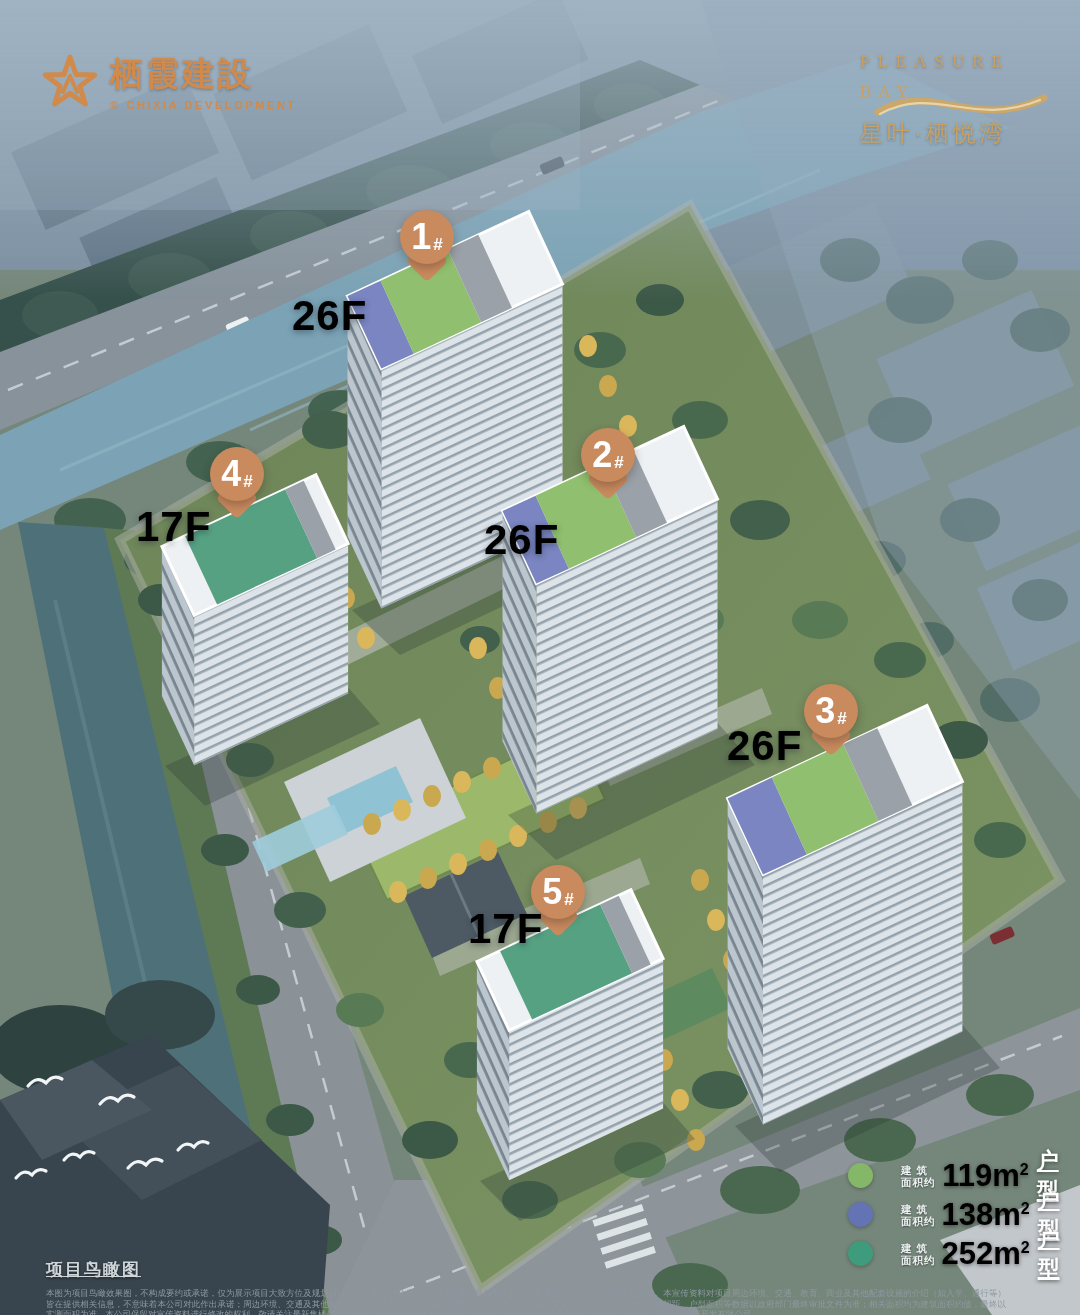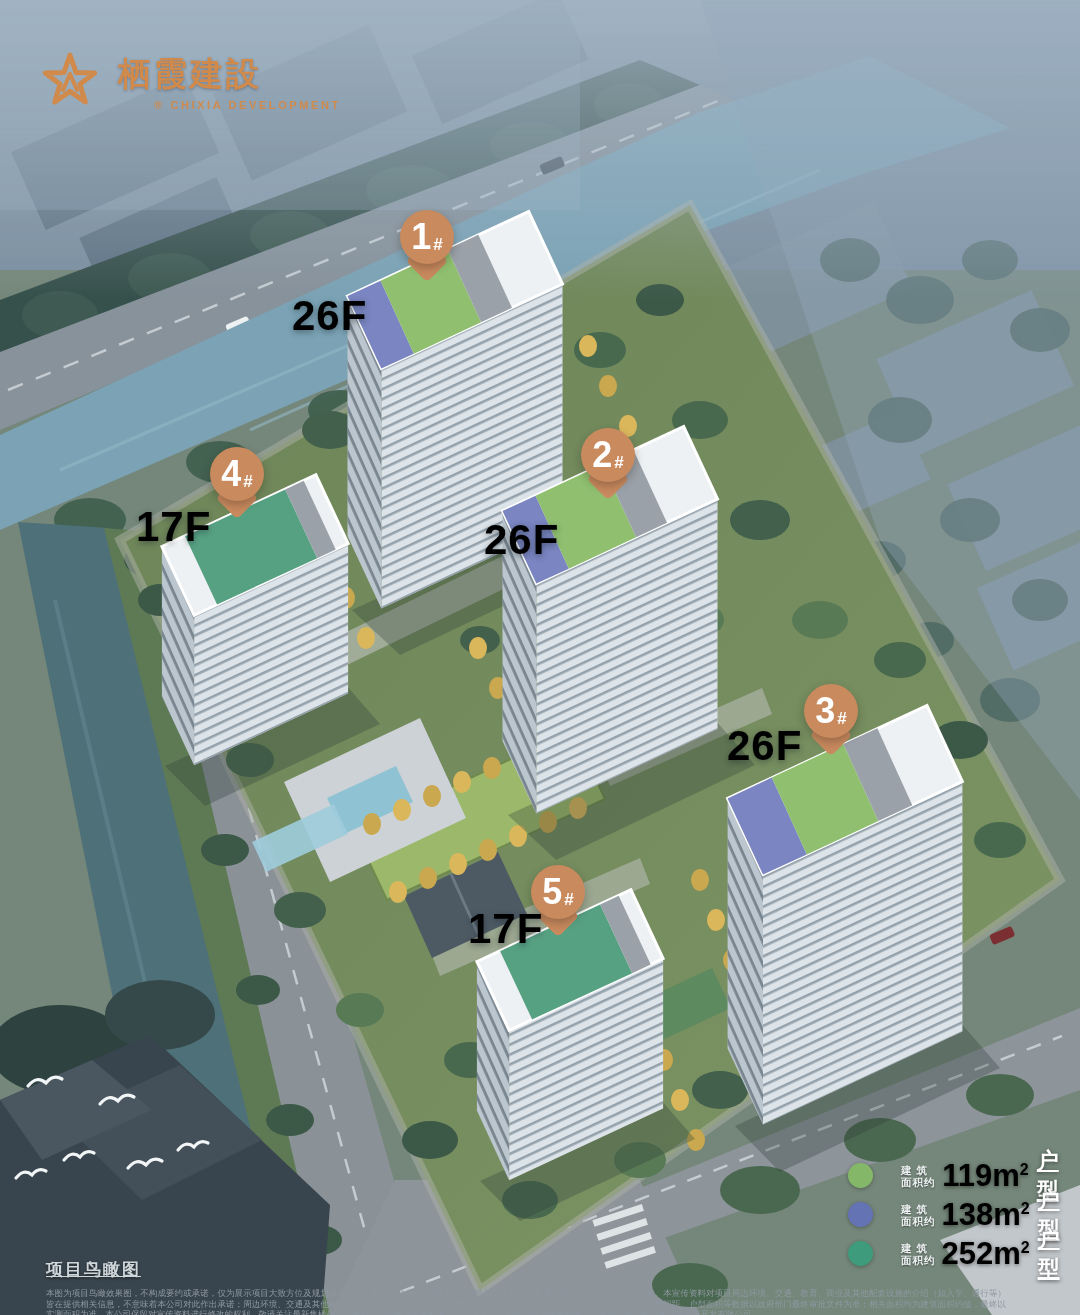--- a/index.html
+++ b/index.html
@@ -1,25 +1,25 @@
 <!DOCTYPE html>
 <html><head>
 <meta charset="utf-8">
 <style>
   html,body{margin:0;padding:0;background:#222;}
   .stage{position:relative;width:1080px;height:1315px;overflow:hidden;
          font-family:"Liberation Sans","DejaVu Sans",sans-serif;background:#75877a;}
   .scene{position:absolute;left:0;top:0;}
 
   
-  .dev-logo{position:absolute;left:42px;top:52px;display:flex;align-items:flex-start;gap:20px;}
+  .dev-logo{position:absolute;left:42px;top:52px;display:flex;align-items:center;gap:12px;}
   .dev-text{display:flex;flex-direction:column;}
   .dev-zh{font-size:33px;font-weight:800;letter-spacing:3px;color:#cf8a4c;
           text-shadow:0 1px 3px rgba(30,40,60,.35);}
-  .dev-en{margin-top:2px;font-size:11px;font-weight:700;letter-spacing:2.6px;color:#cf8a4c;margin-left:36px;}
+  .dev-en{margin-top:2px;font-size:11px;font-weight:700;letter-spacing:2.6px;color:#cf8a4c;}
   .proj-logo{position:absolute;left:860px;top:52px;width:190px;color:#c8a065;}
   .proj-en1{font-family:"Liberation Serif","DejaVu Serif",serif;font-size:17px;letter-spacing:8px;
             text-shadow:0 1px 3px rgba(30,40,60,.35);}
   .proj-en2{font-family:"Liberation Serif","DejaVu Serif",serif;font-size:17px;letter-spacing:7px;margin-top:10px;}
   .proj-swoosh{position:absolute;left:14px;top:18px;}
   .proj-zh{margin-top:16px;font-size:23px;letter-spacing:4px;white-space:nowrap;
            text-shadow:0 1px 3px rgba(30,40,60,.35);}
 
   
   .pin{position:absolute;width:64px;height:86px;z-index:6;}
@@ -360,20 +360,29 @@
     </svg>
     <div class="dev-text">
       <div class="dev-zh">栖霞建設</div>
       <div class="dev-en">
         <span>®</span>
         <span>CHIXIA DEVELOPMENT</span>
       </div>
     </div>
   </div>
 
+  <div class="proj-logo">
+    <div class="proj-en1">PLEASURE</div>
+    <div class="proj-en2">BAY</div>
+    <svg class="proj-swoosh" width="175" height="70" viewBox="0 0 175 70">
+      <path d="M4,42 C58,10 100,62 170,28" stroke="#caa76a" stroke-width="7" fill="none" stroke-linecap="round"></path>
+      <path d="M6,44 C60,14 98,58 166,30" stroke="#ecd9b0" stroke-width="2.2" fill="none" stroke-linecap="round" opacity="0.9"></path>
+    </svg>
+    <div class="proj-zh">星叶·栖悦湾</div>
+  </div>
 
   <div class="pin" style="left:395px;top:210px">
     <div class="pin-tail" style="background: rgb(201, 138, 94);"></div>
     <div class="pin-head" style="background: rgb(201, 138, 94);">
       <span class="pin-num">1</span>
       <span class="pin-hash">#</span>
     </div>
   </div>
   <div class="floor-label" style="left:292px;top:292px">26F</div>
 

